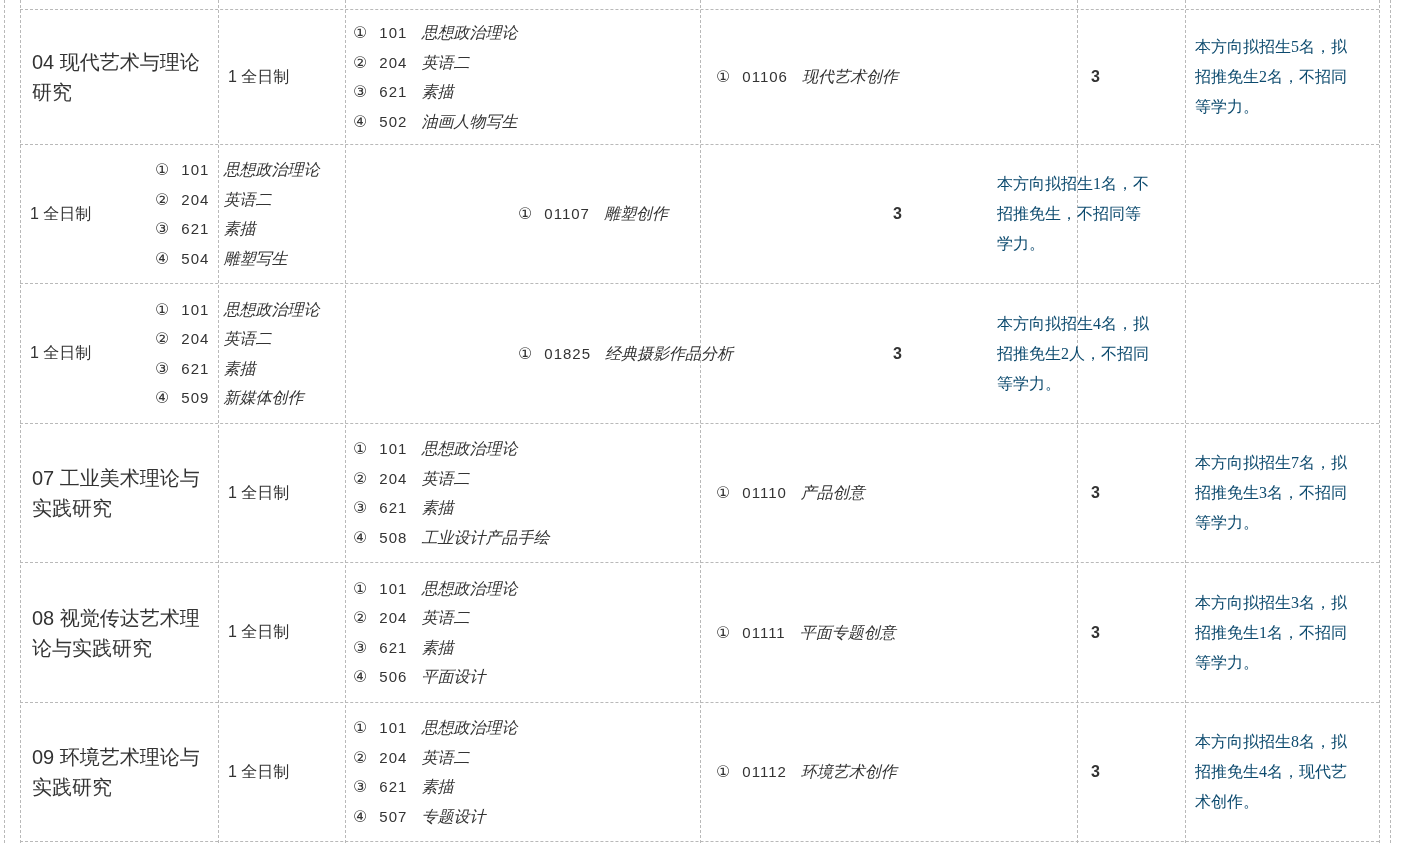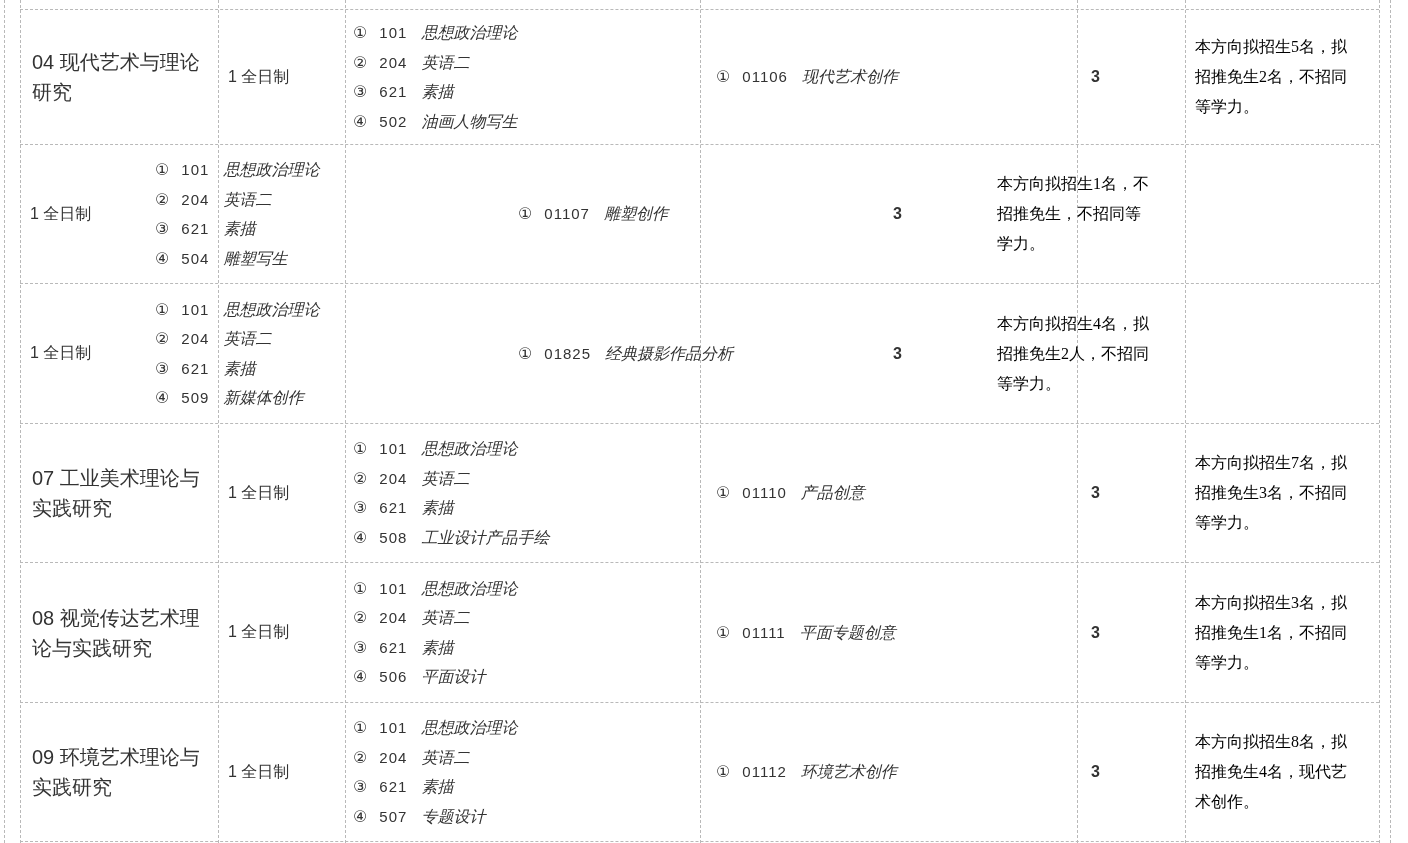--- a/index.html
+++ b/index.html
@@ -20,21 +20,21 @@
 
   .cell{box-sizing:border-box;display:flex;flex-direction:column;justify-content:center;}
   .c-dir{width:198px;padding:0 12px;font-size:20px;line-height:30px;}
   .c-mode{width:127px;padding-left:10px;font-size:16px;}
   .c-subj{width:355px;padding-left:8px;}
   .c-subj2{width:377px;padding-left:16px;}
   .c-credit{width:108px;padding-left:14px;font-size:16px;font-weight:bold;}
   .c-note{
     width:194px;padding:0 26px 0 10px;
     font-family:"Liberation Serif","DejaVu Serif",serif;
-    font-size:16px;line-height:30px;color:#000000;
+    font-size:16px;line-height:30px;color:#0c4a6e;
   }
   .sline{display:flex;align-items:baseline;line-height:29.5px;font-size:16px;white-space:nowrap;}
   .snum{margin-right:12px;font-size:16px;}
   .scode{margin-right:14px;font-weight:normal;font-size:15px;letter-spacing:1px;}
   .sname{font-size:16px;font-style:italic;}
 </style>
 </head>
 <body>
 
 <div class="screen">

